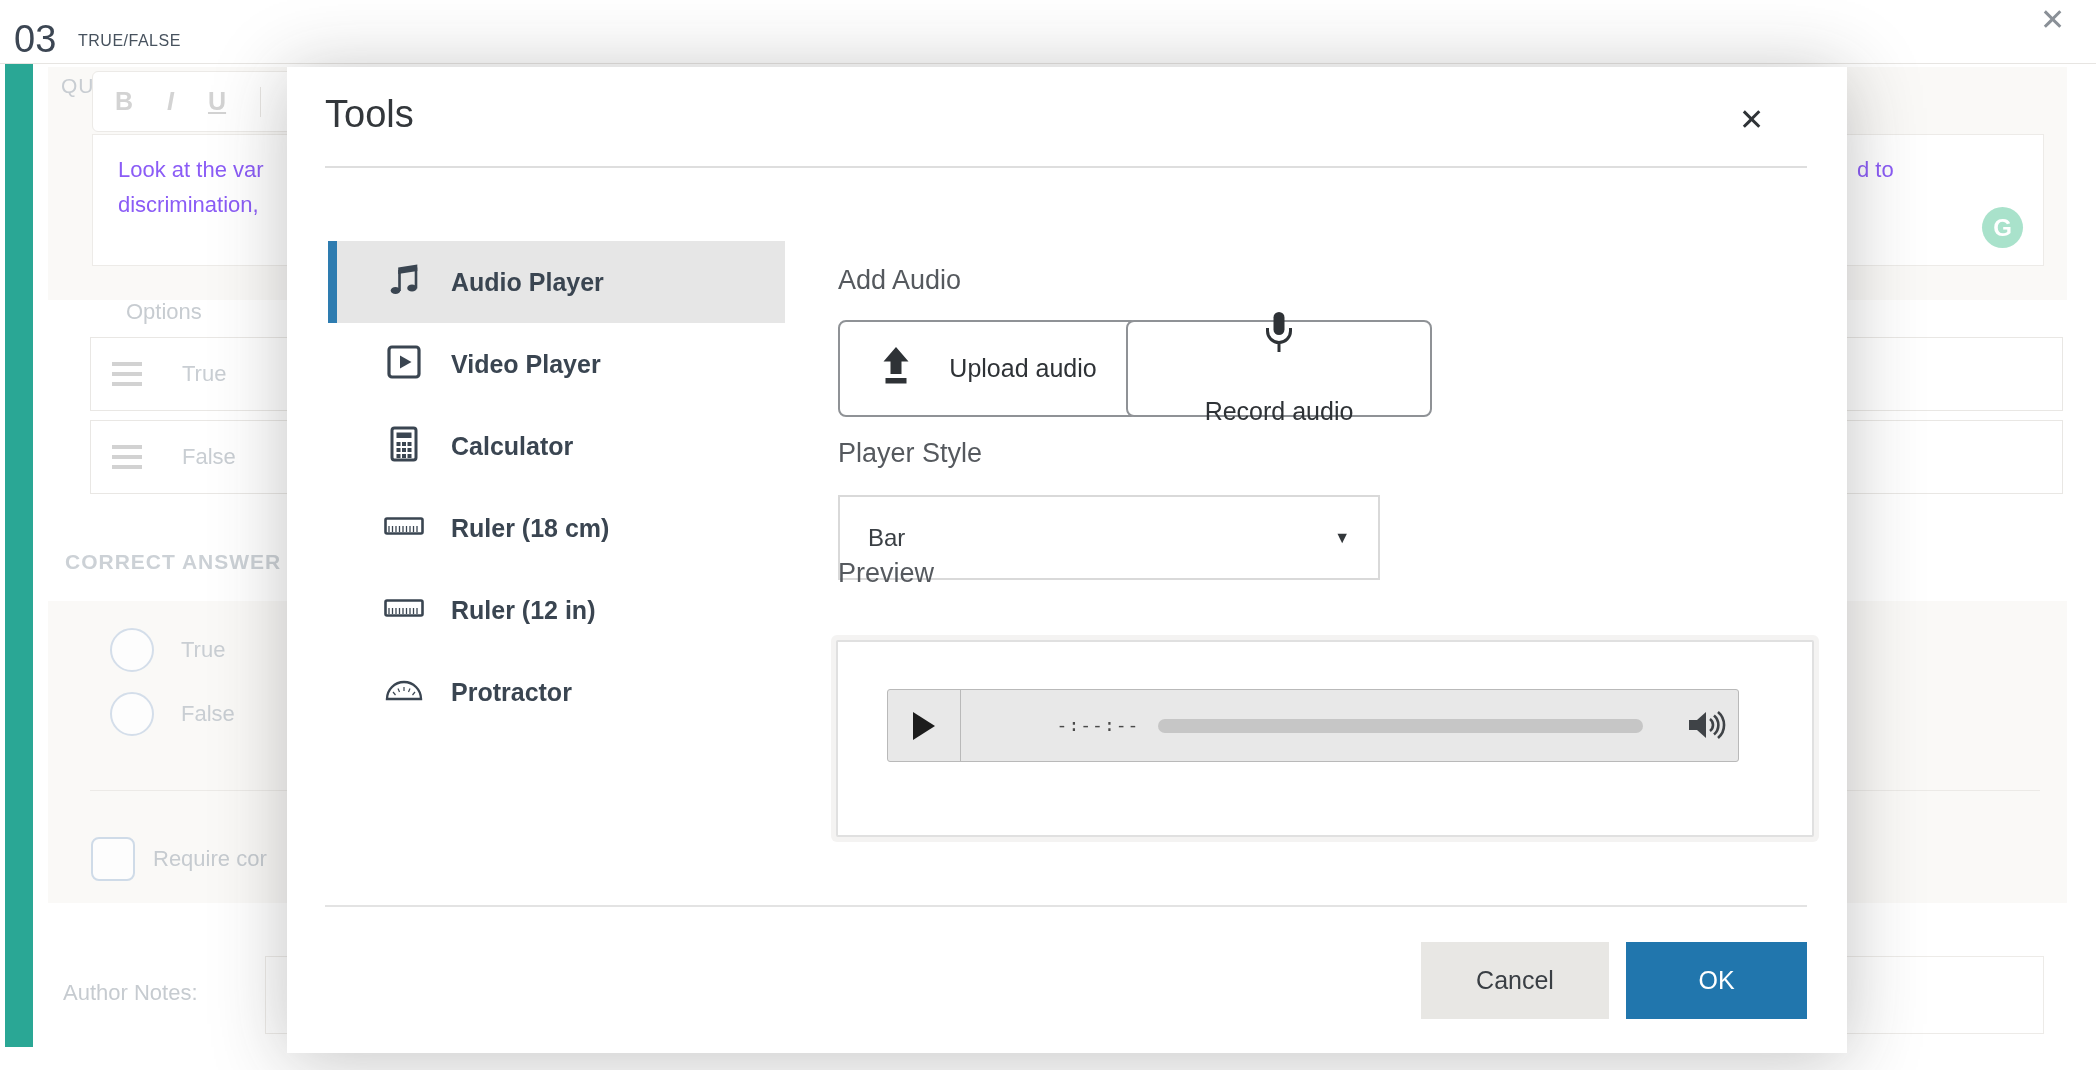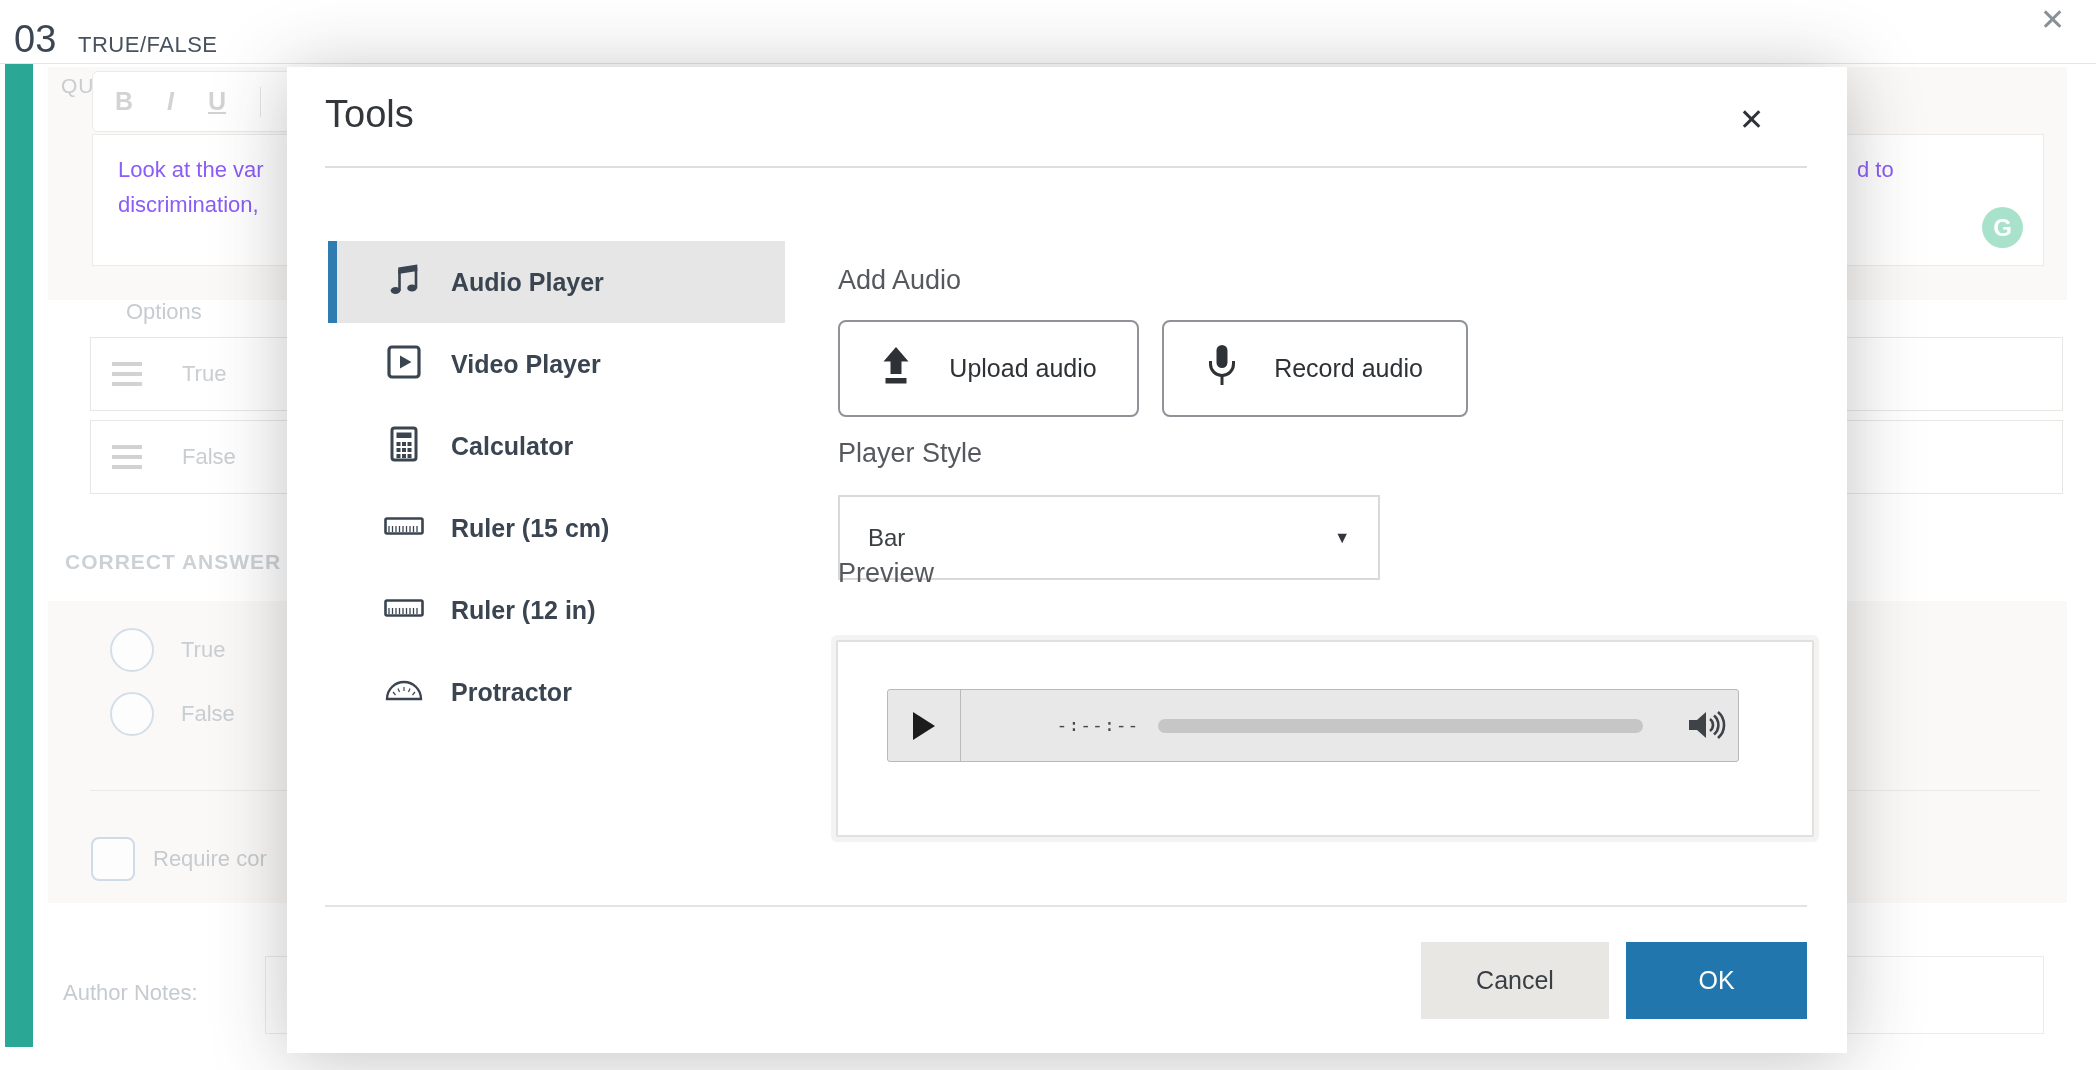--- a/index.html
+++ b/index.html
@@ -2,21 +2,21 @@
 <html><head>
 <meta charset="utf-8">
 <style>
   html,body{margin:0;padding:0;background:#ffffff;}
   .screen{position:relative;width:2096px;height:1070px;background:#ffffff;
           font-family:"Liberation Sans","DejaVu Sans",sans-serif;overflow:hidden;}
   .abs{position:absolute;}
 
   
   .topbar-num{left:14px;top:18px;font-size:38px;color:#3c4653;}
-  .topbar-type{left:78px;top:32px;font-size:22px;color:#47525e;letter-spacing:.5px;}
+  .topbar-type{left:78px;top:32px;font-size:16px;color:#47525e;letter-spacing:.5px;}
   .page-close{left:2040px;top:2px;font-size:30px;font-weight:bold;color:#8a9097;cursor:pointer;}
   .topline{left:0;top:63px;width:2096px;height:1px;background:#e7e5e2;}
   .tealbar{left:5px;top:64px;width:28px;height:983px;background:#2aa795;}
 
   .q-panel{left:48px;top:67px;width:2019px;height:233px;background:#faf9f7;}
   .q-label{left:61px;top:74px;font-size:21px;color:#c8cdd2;letter-spacing:1px;}
   .q-toolbar{left:92px;top:71px;width:1040px;height:59px;background:#ffffff;
              border:1px solid #eceae7;border-radius:6px;display:flex;align-items:center;
              padding-left:22px;gap:34px;}
   .tb-btn{font-size:25px;color:#d3d3d3;font-weight:bold;}
@@ -71,21 +71,21 @@
   .side-item.selected{background:#e6e6e6;}
   .side-item.selected .sel-bar{display:block;position:absolute;left:0;top:0;width:9px;height:82px;background:#2e7cb0;}
   .side-icon{position:absolute;left:56px;width:40px;text-align:center;}
   .side-label{position:absolute;left:123px;font-size:25px;font-weight:bold;color:#3a4551;}
 
   .sec-label{position:absolute;left:551px;font-size:27px;color:#55595e;}
   .audio-btn{position:absolute;top:253px;height:93px;background:#ffffff;border:2px solid #8f9296;
              border-radius:8px;display:flex;align-items:center;justify-content:center;gap:37px;
              font-size:25px;color:#2e3236;cursor:pointer;}
   .btn-upload{left:551px;width:297px;}
-  .btn-record{left:875px;width:302px;}
+  .btn-record{left:839px;width:302px;flex-direction:column;}
 
   .dropdown{position:absolute;left:551px;top:428px;width:482px;height:65px;background:#ffffff;
             border:2px solid #d9d9d9;display:flex;align-items:center;padding:8px 28px;
             font-size:24px;color:#3a3f44;cursor:pointer;}
   .dd-caret{margin-left:auto;font-size:16px;color:#33373b;}
 
   .preview-panel{position:absolute;left:549px;top:573px;width:974px;height:193px;background:#ffffff;
                  border:2px solid #e0e0e0;border-radius:2px;box-shadow:0 0 0 5px #f4f3f2;}
   .player{position:absolute;left:49px;top:47px;width:850px;height:71px;background:#e8e8e8;
           border:1px solid #b9b9b9;border-radius:3px;}
@@ -229,21 +229,21 @@
               <line x1="12" y1="9" x2="12" y2="15"></line>
               <line x1="15.5" y1="9" x2="15.5" y2="15"></line>
               <line x1="19" y1="9" x2="19" y2="15"></line>
               <line x1="22.5" y1="9" x2="22.5" y2="15"></line>
               <line x1="26" y1="9" x2="26" y2="15"></line>
               <line x1="29.5" y1="9" x2="29.5" y2="15"></line>
               <line x1="33" y1="9" x2="33" y2="15"></line>
             </g>
           </svg>
       </span>
-      <span class="side-label">Ruler (15 cm)</span>
+      <span class="side-label">Ruler (18 cm)</span>
     </div>
 
     <div class="side-item" style="top:502px">
 
       <span class="side-icon">
         <svg width="40" height="18" viewBox="0 0 40 18">
             <rect x="1.5" y="1.5" width="37" height="15" rx="1.5" fill="none" stroke="#3a4551" stroke-width="2.6"></rect>
             <g stroke="#3a4551" stroke-width="1.3">
               <line x1="5" y1="9" x2="5" y2="15"></line>
               <line x1="8.5" y1="9" x2="8.5" y2="15"></line>

